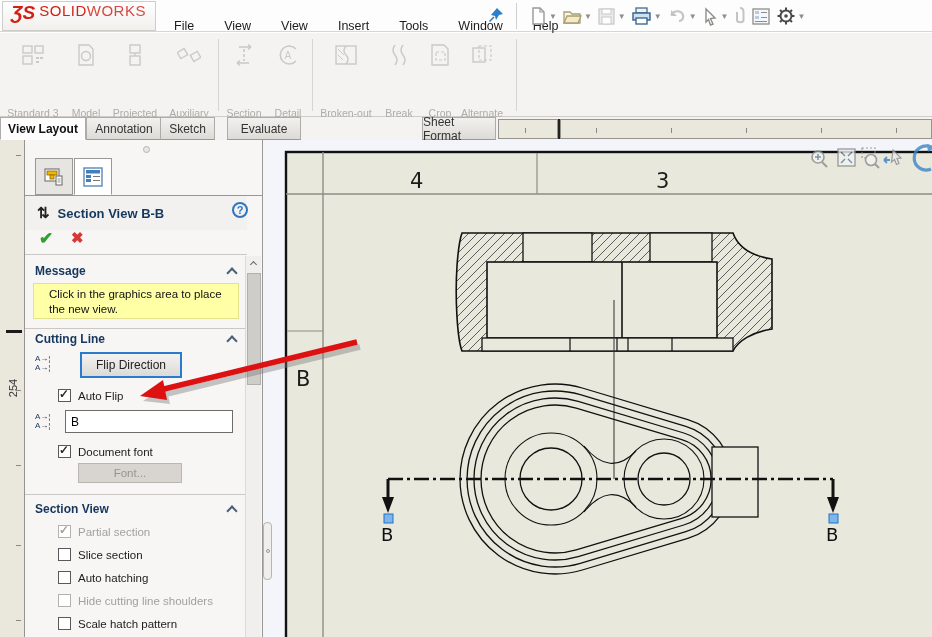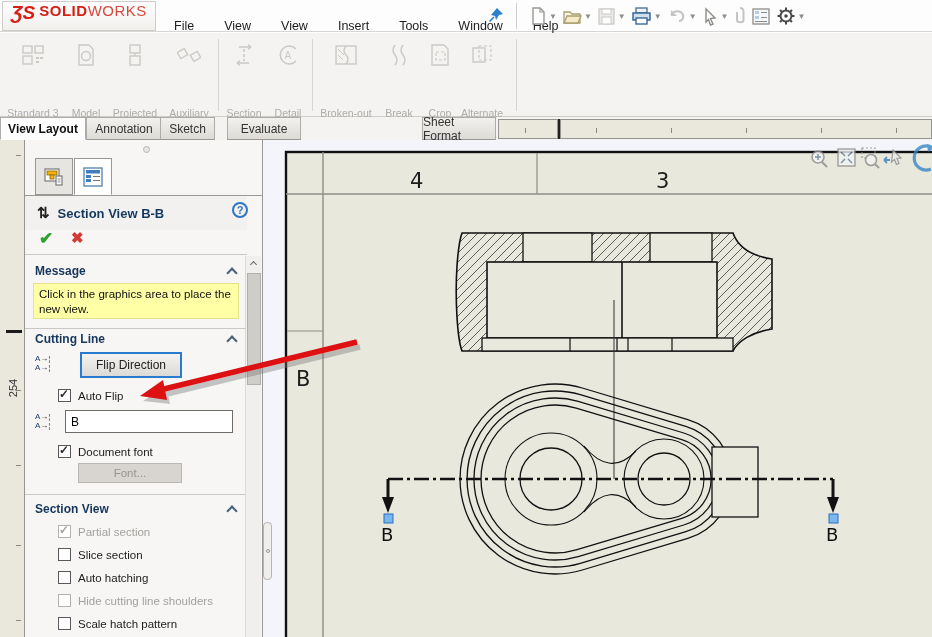--- a/index.html
+++ b/index.html
@@ -2,21 +2,21 @@
 <html><head>
 <meta charset="utf-8">
 <style>
   * { margin:0; padding:0; box-sizing:border-box; }
   html,body { width:932px; height:637px; overflow:hidden; font-family:"Liberation Sans",sans-serif; background:#fff; }
 
   
   #menubar { position:absolute; left:0; top:0; width:932px; height:32px; background:#fdfdfd; border-bottom:1px solid #d8d6d2; }
   #logo-box { position:absolute; left:2px; top:1px; width:154px; height:30px; border:1px solid #cfcdc9; background:linear-gradient(#ffffff,#f1efec); display:flex; align-items:flex-start; padding-left:8px; }
   #logo-box .ds { font-size:19px; font-weight:bold; font-style:italic; color:#d61e14; margin-right:4px; }
-  #logo-box .solid { font-size:15px; font-weight:bold; color:#d61e14; letter-spacing:.5px; }
+  #logo-box .solid { font-size:15px; font-weight:normal; color:#d61e14; letter-spacing:.5px; }
   #logo-box .works { font-size:15px; font-weight:300; color:#d84840; letter-spacing:.5px; }
   .menu-items { position:absolute; left:172px; top:0; height:32px; display:flex; align-items:center; gap:26px; }
   .menu-item { font-size:12.5px; color:#1c1c1c; padding:3px 2px; cursor:default;margin-top:20px; }
   #pin-icon { position:absolute; left:488px; top:7px; }
   .qsep { position:absolute; top:3px; width:1px; height:26px; background:#d2d0cc; }
   #quick-access { position:absolute; left:528px; top:3px; display:flex; align-items:center; gap:3px; }
   .qa-btn { display:flex; align-items:center; height:26px; padding:0 1px; }
   .qa-caret { font-size:8px; color:#8f8d89; margin-left:2px; }
 
   
@@ -51,21 +51,21 @@
   #pm-title { font-size:13px; font-weight:bold; color:#14395f; margin-left:8px; }
   #pm-cycle-icon { margin-left:12px; font-size:15px; font-weight:bold; color:#222; }
   #help-icon { position:absolute; right:14px; top:62px; width:16px; height:16px; border:2px solid #2e76c2; border-radius:50%; color:#2e76c2; font-size:11px; font-weight:bold; text-align:center; line-height:13px; }
   #pm-ok { position:absolute; left:14px; top:88px; font-size:17px; font-weight:bold; color:#2fa12f; }
   #pm-cancel { position:absolute; left:46px; top:89px; font-size:15px; font-weight:bold; color:#d43a34; }
   .pm-div { position:absolute; left:0; width:222px; height:1px; background:#cac8c5; }
 
   .sec-header { position:absolute; left:10px; font-size:12px; font-weight:bold; color:#16365c; }
   .chev-up { position:absolute; width:8px; height:8px; border-left:2px solid #4a6077; border-top:2px solid #4a6077; transform:rotate(45deg); }
 
-  #msg-box { position:absolute; left:8px; top:143px; width:206px; height:36px; background:#ffffa6; border:1px solid #e4e28d; font-size:11.5px; color:#111; padding:3px 5px; line-height:1.3; }
+  #msg-box { position:absolute; left:8px; top:143px; width:206px; height:36px; background:#ffffa6; border:1px solid #e4e28d; font-size:11.5px; color:#111; padding:3px 15px; line-height:1.3; }
 
   .cl-mini-icon { position:absolute; font-size:8px; line-height:1.1; color:#16365c; letter-spacing:0; }
   .cl-mini-icon .arr { color:#111; }
   #flip-btn { position:absolute; left:55px; top:212px; width:102px; height:26px; background:linear-gradient(#f4f3f1,#dcdad6); border:2px solid #2a7ad0; font-size:12px; color:#222; text-align:center; line-height:22px; }
 
   .cb-row { position:absolute; display:flex; align-items:center; gap:7px; }
   .cb { width:13px; height:13px; background:#fff; border:1px solid #59595b; position:relative; flex:none; }
   .cb.checked::after { content:"✓"; position:absolute; left:0px; top:-3px; font-size:12px; font-weight:bold; color:#2b2b2b; }
   .cb.disabled { border-color:#b3b1ae; }
   .cb.disabled.checked::after { color:#a3a19e; }

